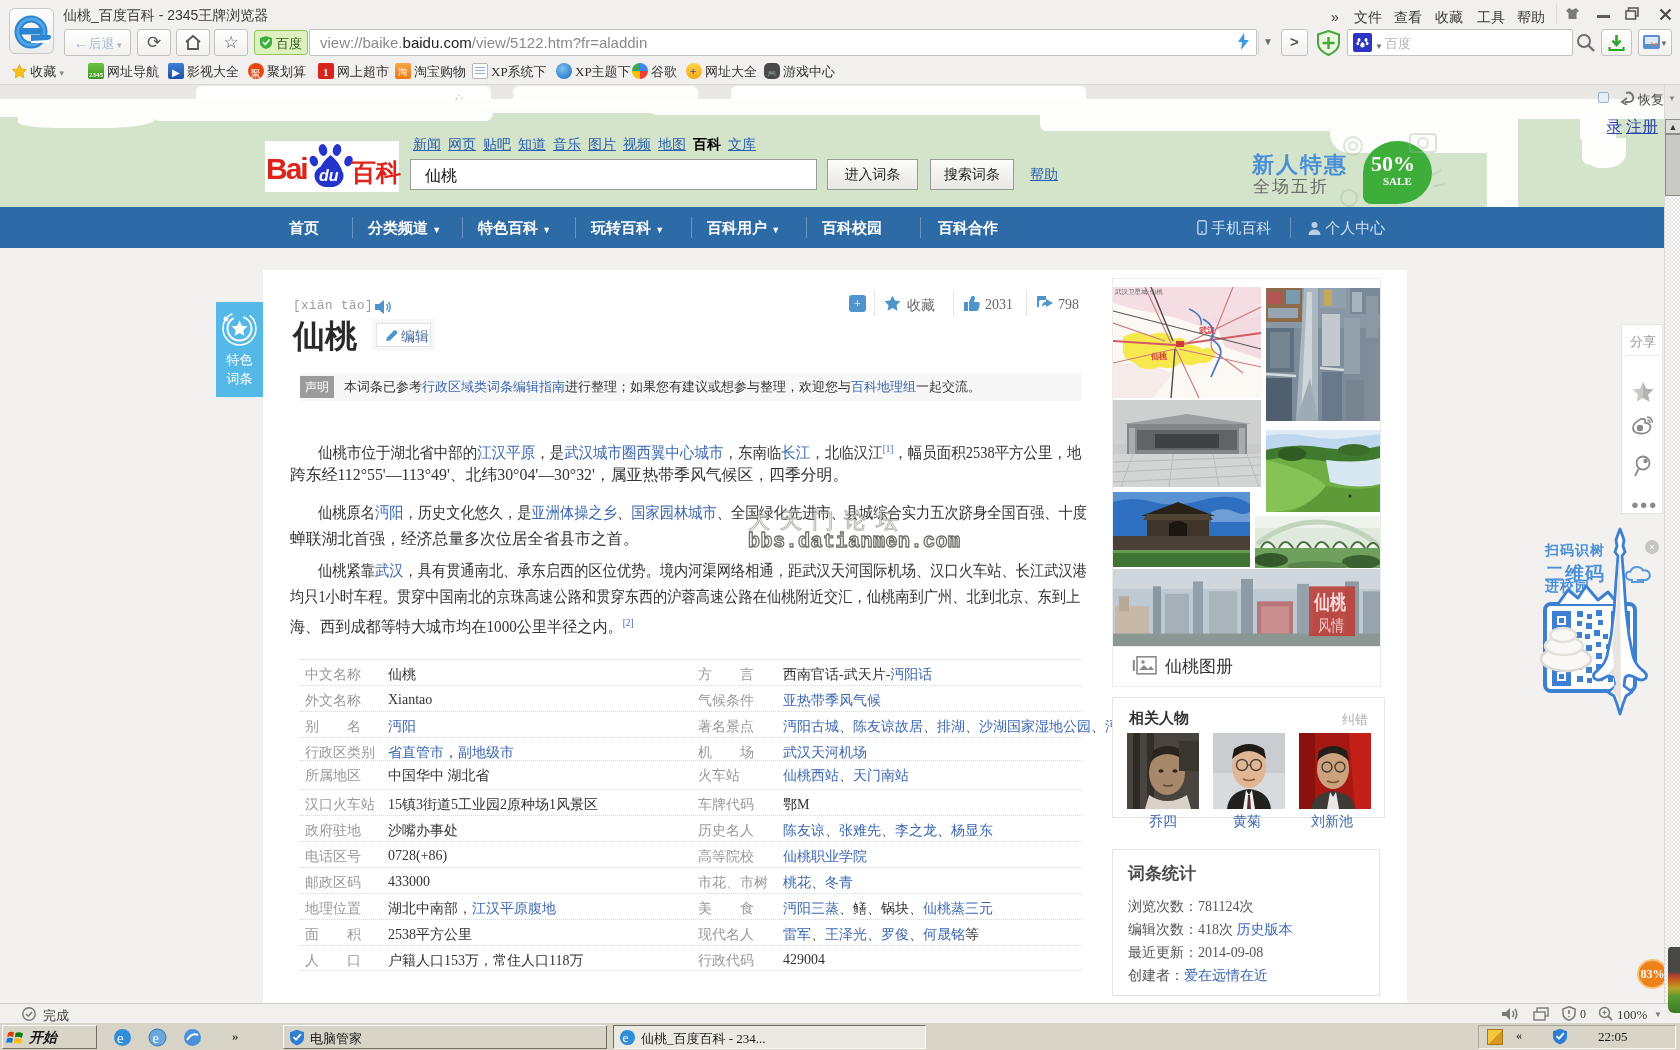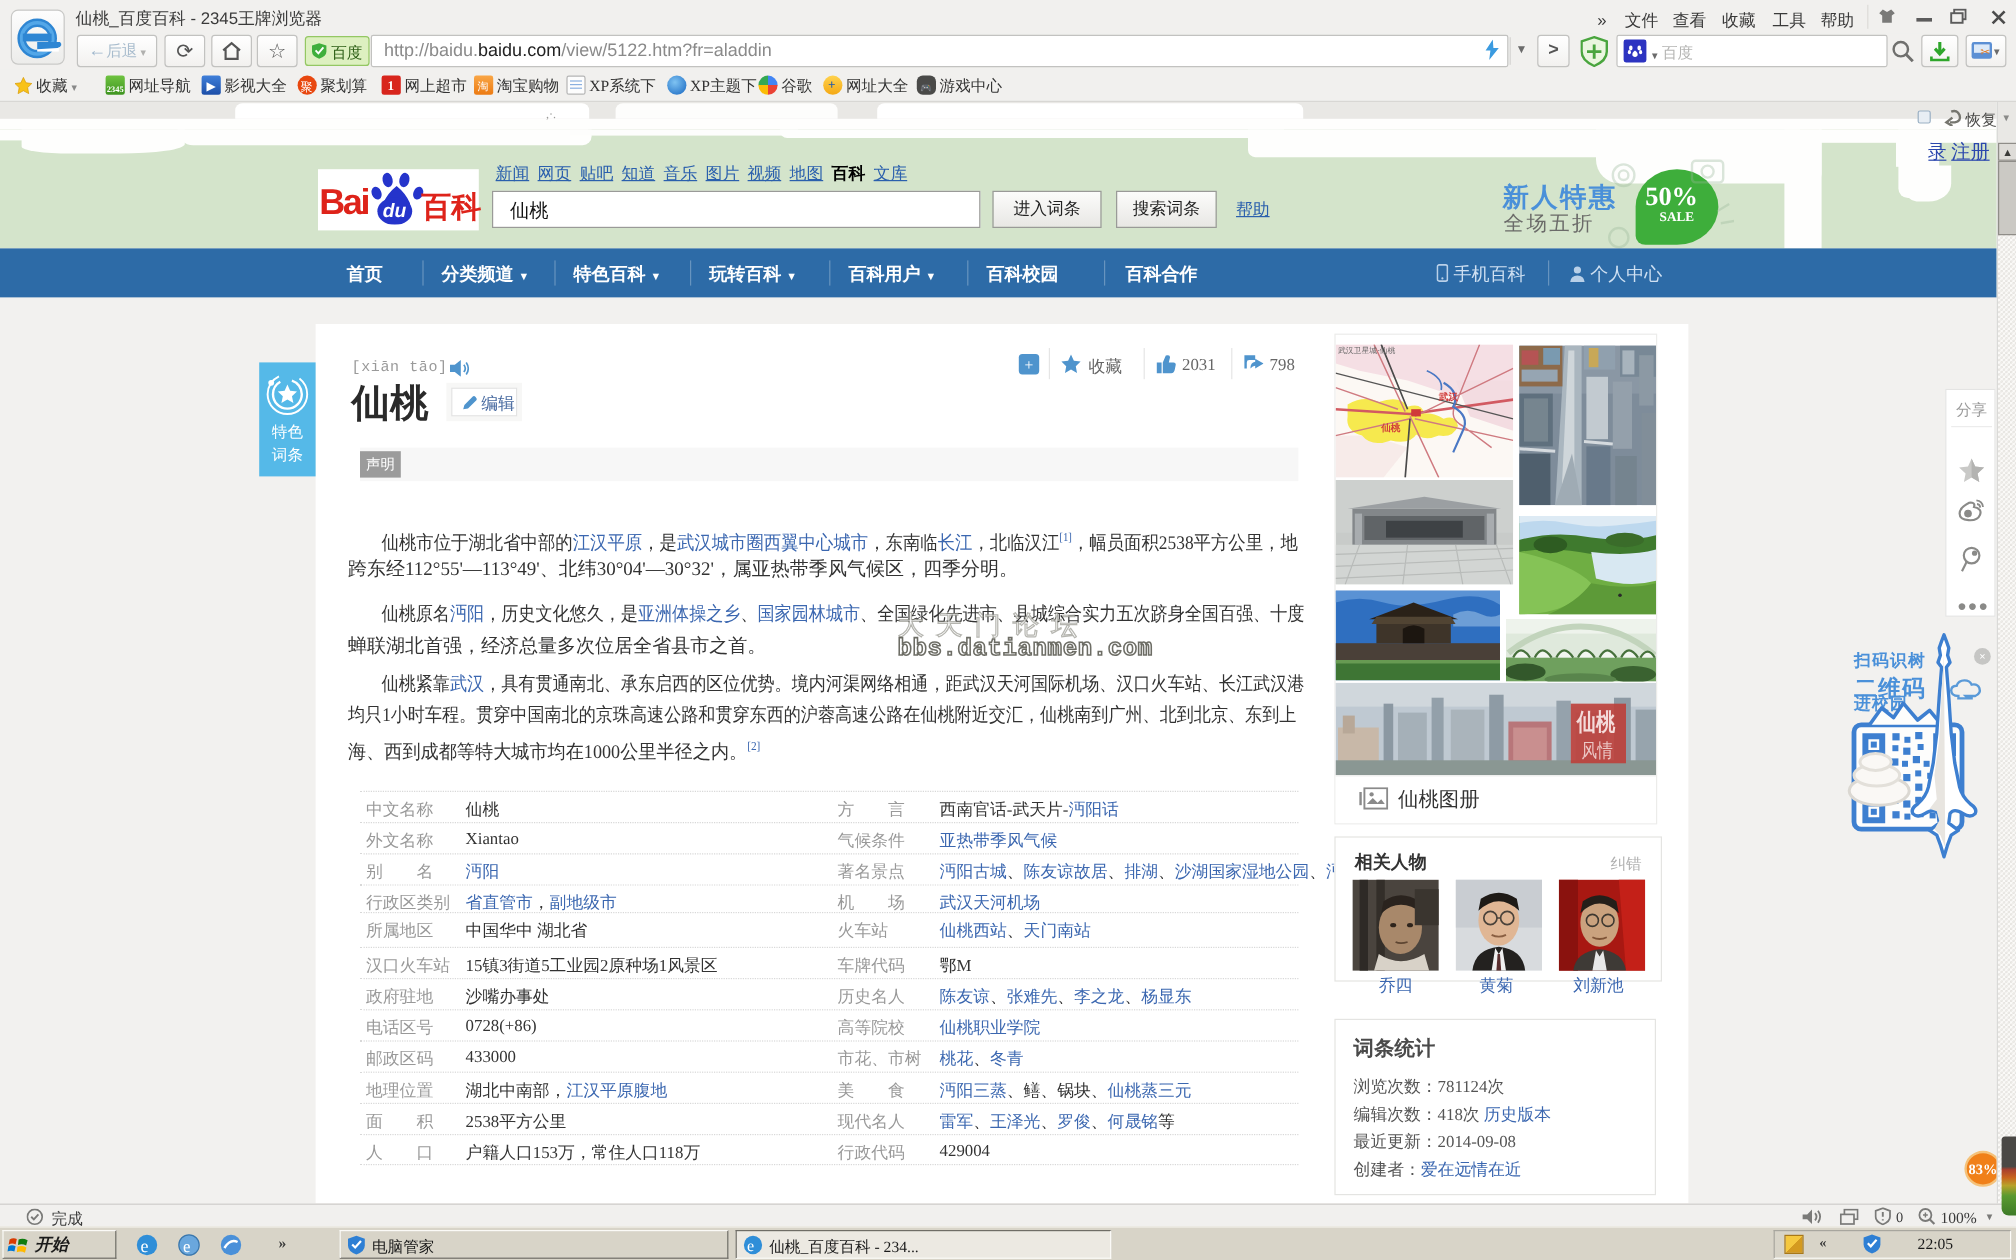--- a/index.html
+++ b/index.html
@@ -88,21 +88,21 @@
         <path d="M2 8 L9 2 L16 8 M4 7 V15 H14 V7" fill="none" stroke="#555" stroke-width="1.8"></path>
       </svg></div>
   <div class="tbtn" style="left:214px;width:34px;font-size:17px;line-height:25px;">☆</div>
   <div style="position:absolute;left:254px;top:2px;width:54px;height:25px;background:#ddf0c0;border:1px solid #94c763;border-radius:3px;">
     <svg width="14" height="15" viewBox="0 0 14 15" style="position:absolute;left:4px;top:4px;">
         <path d="M7 1 L13 3 V8 Q13 12 7 14 Q1 12 1 8 V3 Z" fill="#3faf3c"></path>
         <path d="M4 7 L6.3 9.5 L10.5 4.5" fill="none" stroke="#fff" stroke-width="1.6"></path>
       </svg>
     <span style="position:absolute;left:21px;top:4px;font-size:13px;color:#2c5e15;">百度</span>
   </div>
-  <div id="urlfield"><span style="color:#8a8a8a;">http://baidu.</span><span style="color:#222;">baidu.com</span><span style="color:#8a8a8a;">/view/5122.htm?fr=aladdin</span></div>
+  <div id="urlfield"><span style="color:#8a8a8a;">view://baike.</span><span style="color:#222;">baidu.com</span><span style="color:#8a8a8a;">/view/5122.htm?fr=aladdin</span></div>
   <svg width="13" height="17" viewBox="0 0 13 17" style="position:absolute;left:1237px;top:5px;">
       <path d="M7 0 L1 9 H5 L4 17 L12 7 H7.5 Z" fill="#3b9be0"></path>
     </svg>
   <div style="position:absolute;left:1258px;top:3px;width:1px;height:23px;background:#d4d4d2;"></div>
   <div style="position:absolute;left:1263px;top:8px;color:#6b6b6b;font-size:10px;">▼</div>
   <div class="tbtn" style="left:1281px;width:27px;font-size:15px;line-height:24px;color:#555;font-weight:bold;">&gt;</div>
   <svg width="23" height="26" viewBox="0 0 23 26" style="position:absolute;left:1317px;top:2px;">
       <path d="M11.5 1 L22 4.5 V13 Q22 20.5 11.5 25 Q1 20.5 1 13 V4.5 Z" fill="#eaf6e0" stroke="#49a53e" stroke-width="2"></path>
       <path d="M11.5 7 V19 M5.5 13 H17.5" stroke="#49a53e" stroke-width="2.4"></path>
     </svg>
@@ -268,20 +268,21 @@
       <span style="position:absolute;left:722px;top:27px;font-size:14px;color:#666;">2031</span>
       <div style="position:absolute;left:763px;top:20px;width:1px;height:26px;background:#e5e5e5;"></div>
       <svg width="17" height="16" viewBox="0 0 17 16" style="position:absolute;left:773px;top:25px;">
           <path d="M1 1 H10 V5 H5 Q3 5 3 7 V12 H1 Z" fill="#4f94cd"></path>
           <path d="M8 8 L15 4 L8 0 V2.5 Q4 3 4 8 Q6 5.8 8 5.8 Z" fill="#4f94cd" transform="translate(2,4)"></path>
         </svg>
       <span style="position:absolute;left:795px;top:27px;font-size:14px;color:#666;">798</span>
 
       <div style="position:absolute;left:37px;top:103px;width:782px;height:28px;background:#f7f7f7;">
         <div style="position:absolute;left:0px;top:3px;width:34px;height:22px;background:#9b9b9b;color:#fff;font-size:12px;text-align:center;line-height:22px;">声明</div>
+        <div style="position:absolute;left:44px;top:5px;font-size:13px;color:#333;">本词条已参考<span class="lnk">行政区域类词条编辑指南</span>进行整理；如果您有建议或想参与整理，欢迎您与<span class="lnk">百科地理组</span>一起交流。</div>
       </div>
 
       <div class="pline" style="top:170px;left:55px;transform:scaleX(0.905);">仙桃市位于湖北省中部的<span class="lnk">江汉平原</span>，是<span class="lnk">武汉城市圈西翼中心城市</span>，东南临<span class="lnk">长江</span>，北临汉江<span class="supref">[1]</span>，幅员面积2538平方公里，地</div>
       <div class="pline" style="top:196px;left:27px;transform:scaleX(0.99);">跨东经112°55'—113°49'、北纬30°04'—30°32'，属亚热带季风气候区，四季分明。</div>
       <div class="pline" style="top:234px;left:55px;transform:scaleX(0.89);">仙桃原名<span class="lnk">沔阳</span>，历史文化悠久，是<span class="lnk">亚洲体操之乡</span>、<span class="lnk">国家园林城市</span>、全国绿化先进市、县城综合实力五次跻身全国百强、十度</div>
       <div class="pline" style="top:260px;left:27px;transform:scaleX(0.99);">蝉联湖北首强，经济总量多次位居全省县市之首。</div>
       <div class="pline" style="top:292px;left:55px;transform:scaleX(0.89);">仙桃紧靠<span class="lnk">武汉</span>，具有贯通南北、承东启西的区位优势。境内河渠网络相通，距武汉天河国际机场、汉口火车站、长江武汉港</div>
       <div class="pline" style="top:318px;left:27px;transform:scaleX(0.89);">均只1小时车程。贯穿中国南北的京珠高速公路和贯穿东西的沪蓉高速公路在仙桃附近交汇，仙桃南到广州、北到北京、东到上</div>
       <div class="pline" style="top:344px;left:27px;transform:scaleX(0.945);">海、西到成都等特大城市均在1000公里半径之内。<span class="supref">[2]</span></div>
 

